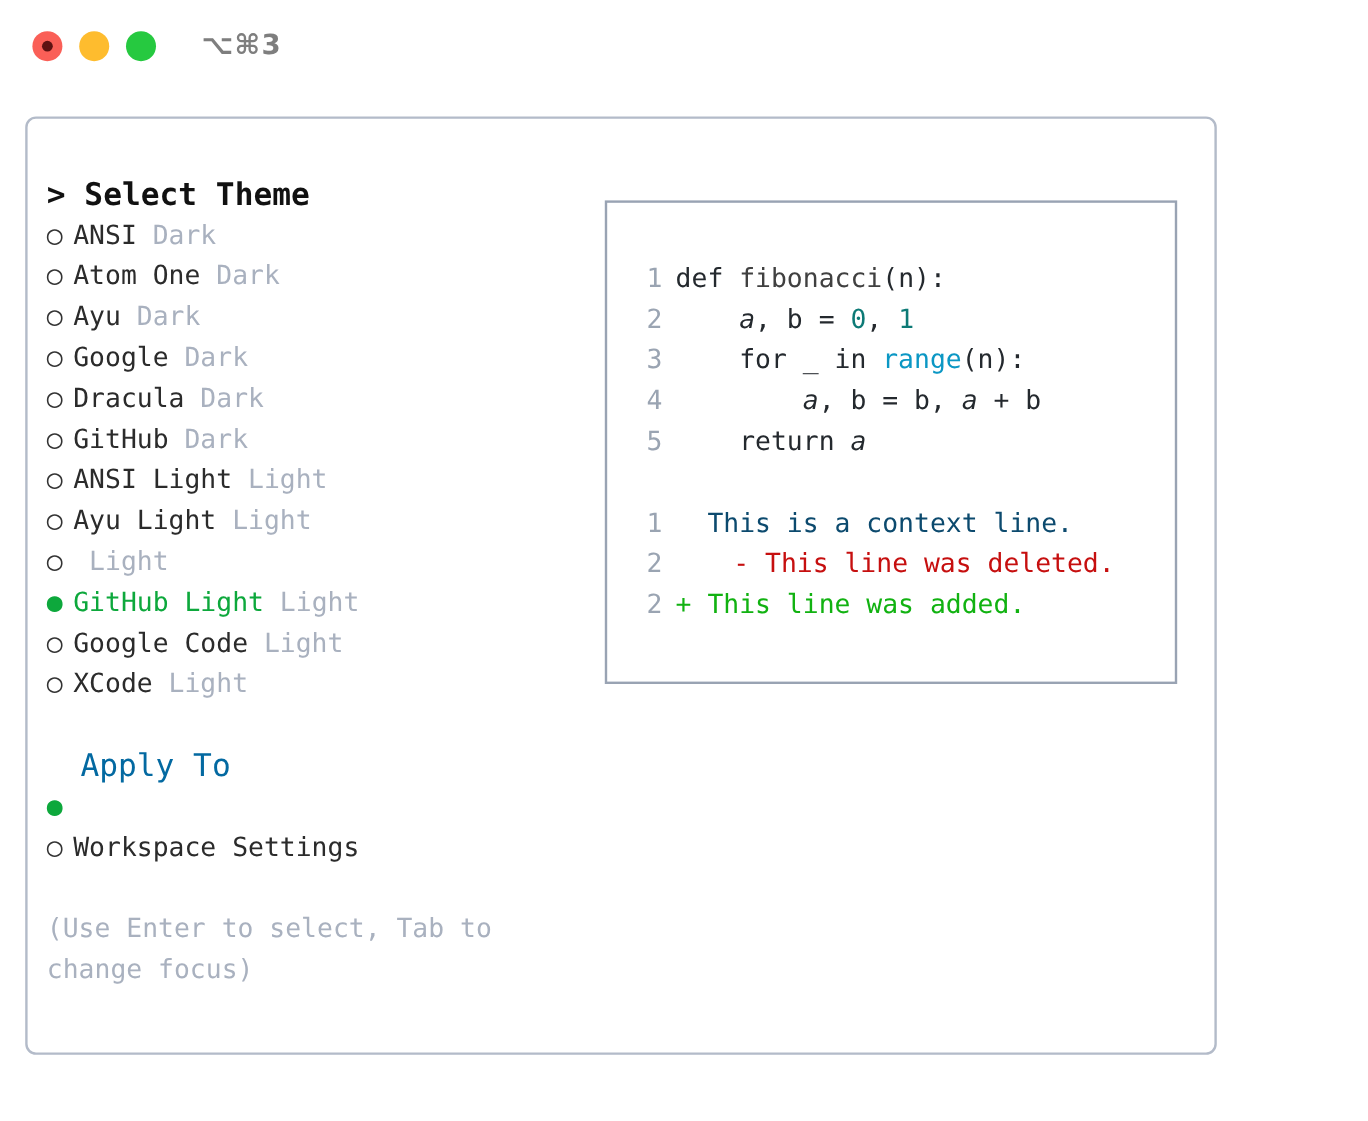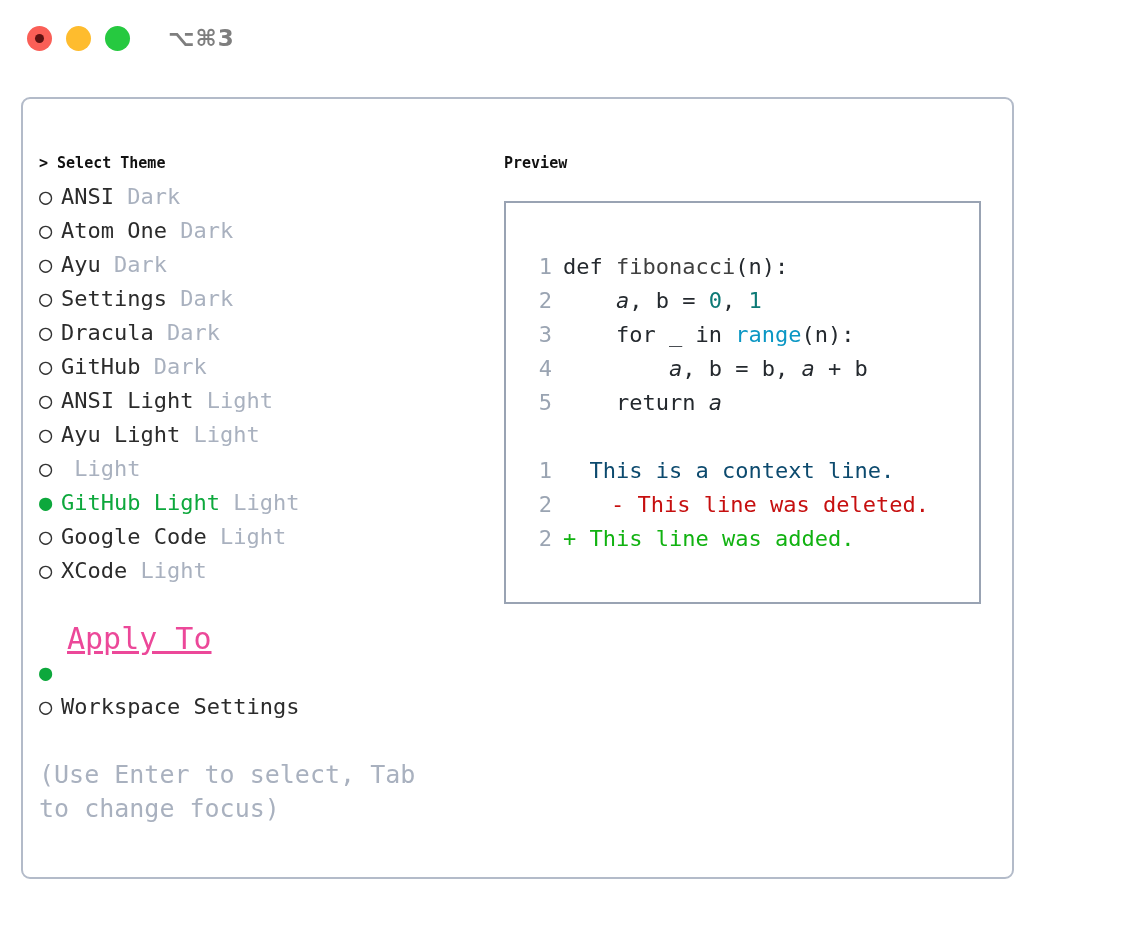--- a/index.html
+++ b/index.html
@@ -79,21 +79,21 @@
     display: flex;
   }
 
   
   #left-col {
     width: 470px;
     padding: 47px 0 0 16px;
   }
 
   .pane-title {
-    font-size: 15px;
+    font-size: 26px;
     font-weight: bold;
     color: #111111;
     line-height: 34px;
     white-space: pre;
   }
 
   .theme-list { margin-top: 0; }
 
   .theme-row {
     display: flex;
@@ -117,31 +117,30 @@
 
   .row-name { color: #2b2b2b; }
   .row-name.selected { color: #0da83c; }
   .row-kind {
     color: #a9b1bf;
   }
 
   .section-gap { height: 34px; }
 
   .apply-title {
-    font-size: 30px;
-    color: #ec4899;
+    font-size: 26px;
+    color: #0369a1;
     line-height: 34px;
     white-space: pre;
     padding-left: 28px;
-    text-decoration: underline;
   }
 
   .hint {
     margin-top: 34px;
-    font-size: 25px;
+    font-size: 22px;
     line-height: 34px;
     color: #a9b1bf;
     width: 420px;
     white-space: pre-wrap;
   }
 
   
   #right-col {
     flex: 1;
     padding: 47px 0 0 11px;
@@ -203,21 +202,21 @@
     <div id="panel-body">
 
       <div id="left-col">
 
         <div class="pane-title">&gt; Select Theme</div>
 
         <div class="theme-list" id="theme-list">
             <div class="theme-row"><span class="radio radio-off">○</span><span class="row-name">ANSI</span><span class="row-kind"> Dark</span></div>
             <div class="theme-row"><span class="radio radio-off">○</span><span class="row-name">Atom One</span><span class="row-kind"> Dark</span></div>
             <div class="theme-row"><span class="radio radio-off">○</span><span class="row-name">Ayu</span><span class="row-kind"> Dark</span></div>
-            <div class="theme-row"><span class="radio radio-off">○</span><span class="row-name">Settings</span><span class="row-kind"> Dark</span></div>
+            <div class="theme-row"><span class="radio radio-off">○</span><span class="row-name">Google</span><span class="row-kind"> Dark</span></div>
             <div class="theme-row"><span class="radio radio-off">○</span><span class="row-name">Dracula</span><span class="row-kind"> Dark</span></div>
             <div class="theme-row"><span class="radio radio-off">○</span><span class="row-name">GitHub</span><span class="row-kind"> Dark</span></div>
             <div class="theme-row"><span class="radio radio-off">○</span><span class="row-name">ANSI Light</span><span class="row-kind"> Light</span></div>
             <div class="theme-row"><span class="radio radio-off">○</span><span class="row-name">Ayu Light</span><span class="row-kind"> Light</span></div>
             <div class="theme-row"><span class="radio radio-off">○</span><span class="row-kind"> Light</span></div>
             <div class="theme-row"><span class="radio radio-on">●</span><span class="row-name selected">GitHub Light</span><span class="row-kind"> Light</span></div>
             <div class="theme-row"><span class="radio radio-off">○</span><span class="row-name">Google Code</span><span class="row-kind"> Light</span></div>
             <div class="theme-row"><span class="radio radio-off">○</span><span class="row-name">XCode</span><span class="row-kind"> Light</span></div>
           </div>
 
@@ -228,21 +227,20 @@
         <div id="apply-list">
             <div class="theme-row"><span class="radio radio-on">●</span></div>
             <div class="theme-row"><span class="radio radio-off">○</span><span class="row-name">Workspace Settings</span></div>
           </div>
 
         <div class="hint">(Use Enter to select, Tab to change focus)</div>
       </div>
 
       <div id="right-col">
 
-        <div class="pane-title">Preview</div>
 
         <div id="preview-box">
           <div id="code-block">
               <div class="code-line"><span class="lineno">1</span><span><span class="code-text">def </span><span class="tok-func">fibonacci</span><span class="code-text">(n):</span></span></div>
               <div class="code-line"><span class="lineno">2</span><span><span class="code-text">    </span><span class="tok-var">a</span><span class="code-text">, b = </span><span class="tok-num">0</span><span class="code-text">, </span><span class="tok-num">1</span></span></div>
               <div class="code-line"><span class="lineno">3</span><span><span class="code-text">    for _ in </span><span class="tok-builtin">range</span><span class="code-text">(n):</span></span></div>
               <div class="code-line"><span class="lineno">4</span><span><span class="code-text">        </span><span class="tok-var">a</span><span class="code-text">, b = b, </span><span class="tok-var">a</span><span class="code-text"> + b</span></span></div>
               <div class="code-line"><span class="lineno">5</span><span><span class="code-text">    return </span><span class="tok-var">a</span></span></div>
             </div>
           <div class="blank-line"></div>

